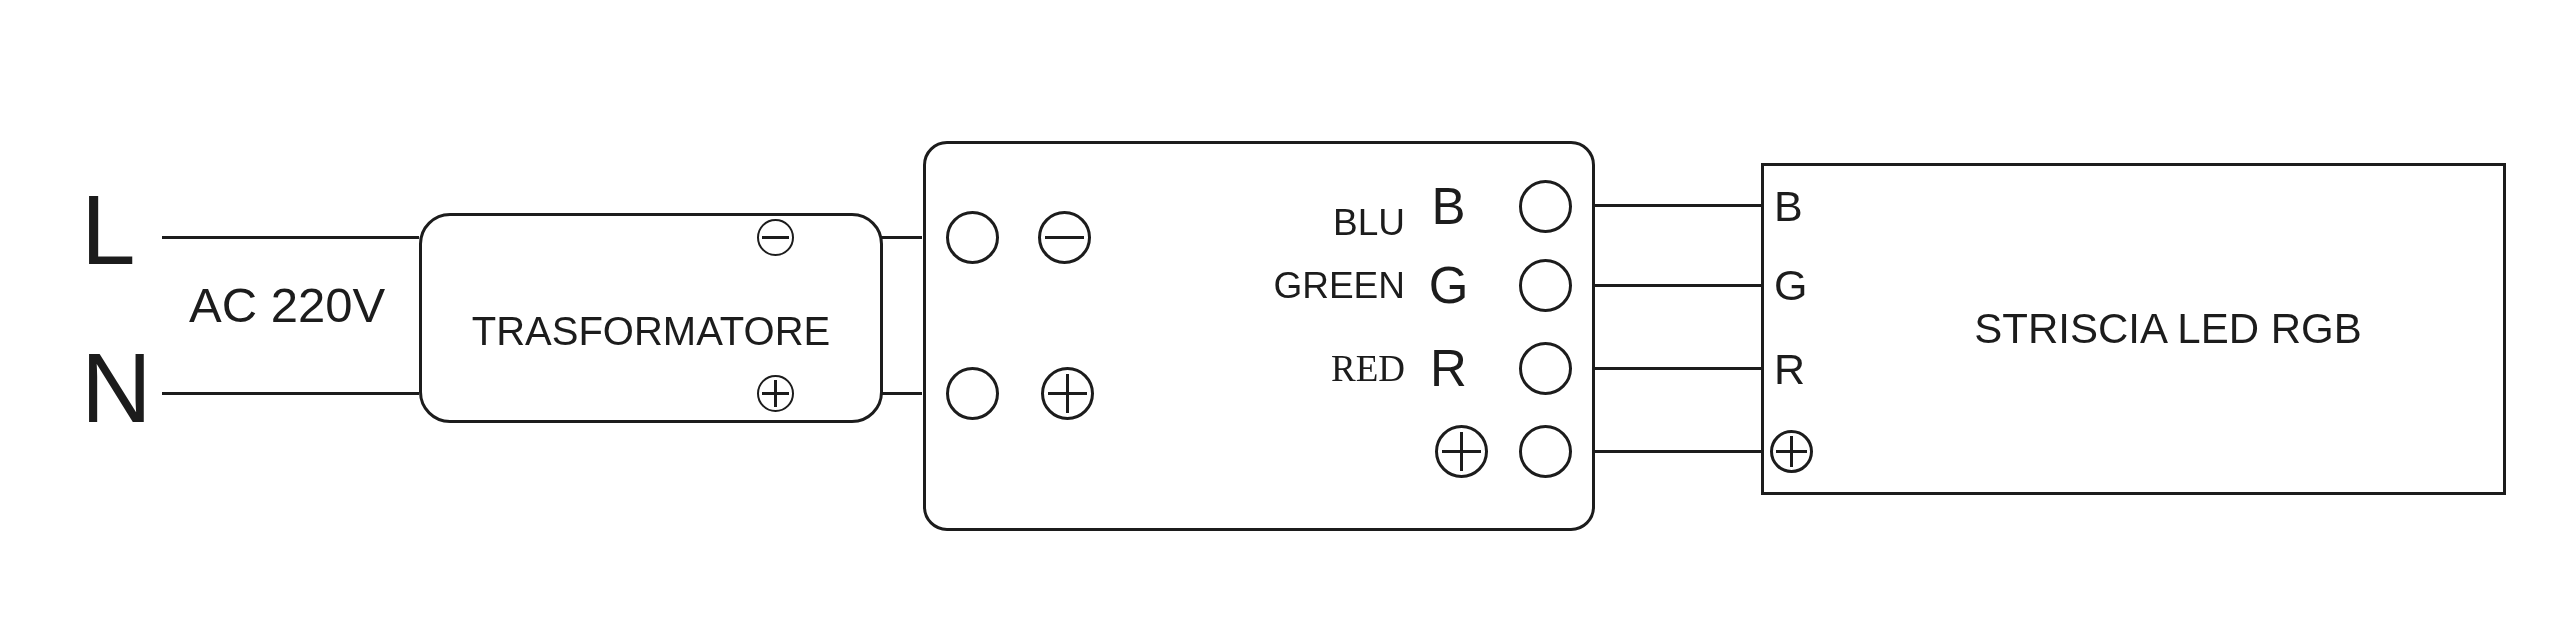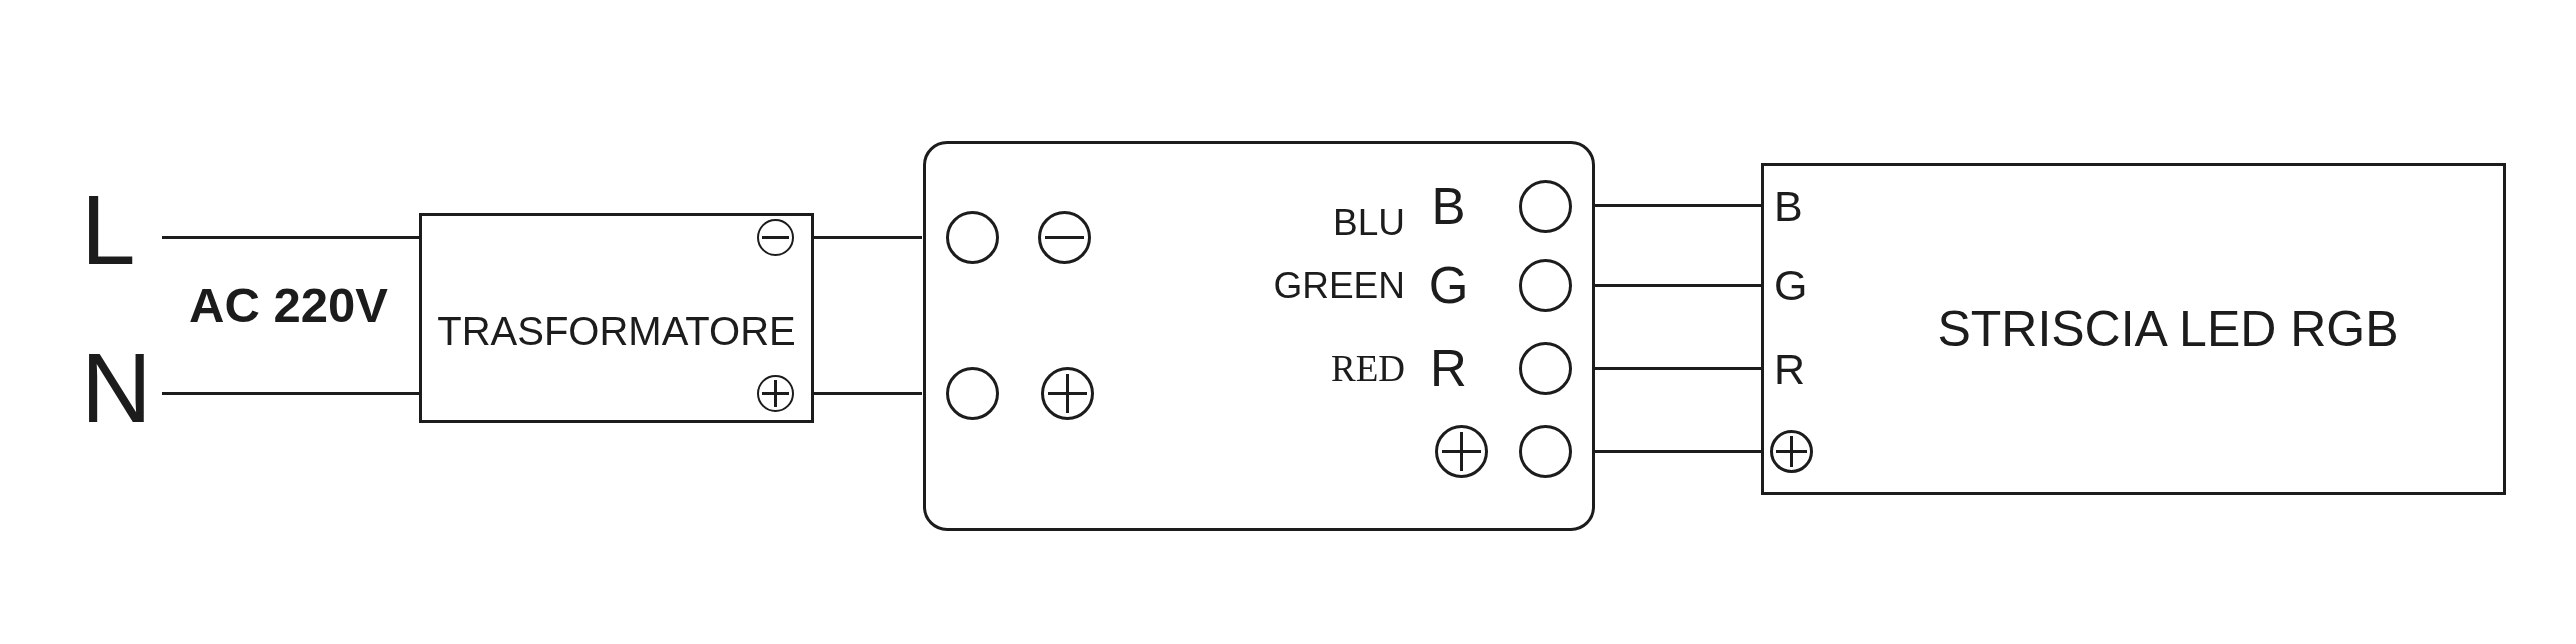--- a/index.html
+++ b/index.html
@@ -42,42 +42,42 @@
     left:50%; width:3.4px; margin-left:-1.7px;
     background:var(--stroke,#1c1c1c);
   }
   .circle.sm { width:37px; height:37px; border-width:2.6px; }
   .circle.sm.minus::after, .circle.sm.plus::after { height:2.6px; margin-top:-1.3px; }
   .circle.sm.plus::before { width:2.6px; margin-left:-1.3px; }
   .circle.md { width:43px; height:43px; }
 
   .mains-l { left:81px;  top:181px; font-size:98px; line-height:98px; }
   .mains-n { left:81px;  top:339px; font-size:98px; line-height:98px; }
-  .mains-v { left:189px; top:281px; font-size:49px;  line-height:49px;font-weight:bold; }
+  .mains-v { left:189px; top:281px; font-size:49px;  line-height:49px; }
 
   .transformer {
-    left:419px; top:213px; width:395px; height:210px;
+    left:419px; top:213px; width:464px; height:210px;
     display:flex; flex-direction:column; align-items:center; justify-content:center;
-    padding-top:25.6px; gap:25.6px; text-align:center;
+    padding-top:25.6px; gap:25.6px; text-align:center;border-radius:31px;
   }
   .transformer .name { font-size:40px; line-height:40px; }
 
   .controller { left:923px; top:141px; width:672px; height:390px; border-radius:24px; }
 
   .chan-color  { left:1184px; width:221px; text-align:right;  font-size:37px; line-height:37px; }
   .chan-letter { left:1421px; width:55px;  text-align:center; font-size:51px; line-height:51px; }
 
   .strip { left:1761px; top:163px; width:745px; height:332px; }
   .strip-term { left:1774px; font-size:43px; line-height:43px; }
   .strip-title-wrap {
     position:absolute; left:1831px; top:163px; width:674px; height:332px;
     display:flex; flex-direction:column; align-items:center; justify-content:center;
     gap:8.5px; text-align:center;
   }
-  .strip-title { font-size:50px; line-height:72px; color:var(--stroke,#1c1c1c); }
+  .strip-title { font-size:42px; line-height:72px; color:var(--stroke,#1c1c1c); }
 </style>
 </head>
 <body>
 
 <div class="canvas">
 
   <div class="txt mains-l">L</div>
   <div class="txt mains-n">N</div>
   <div class="txt mains-v">AC 220V</div>
 

